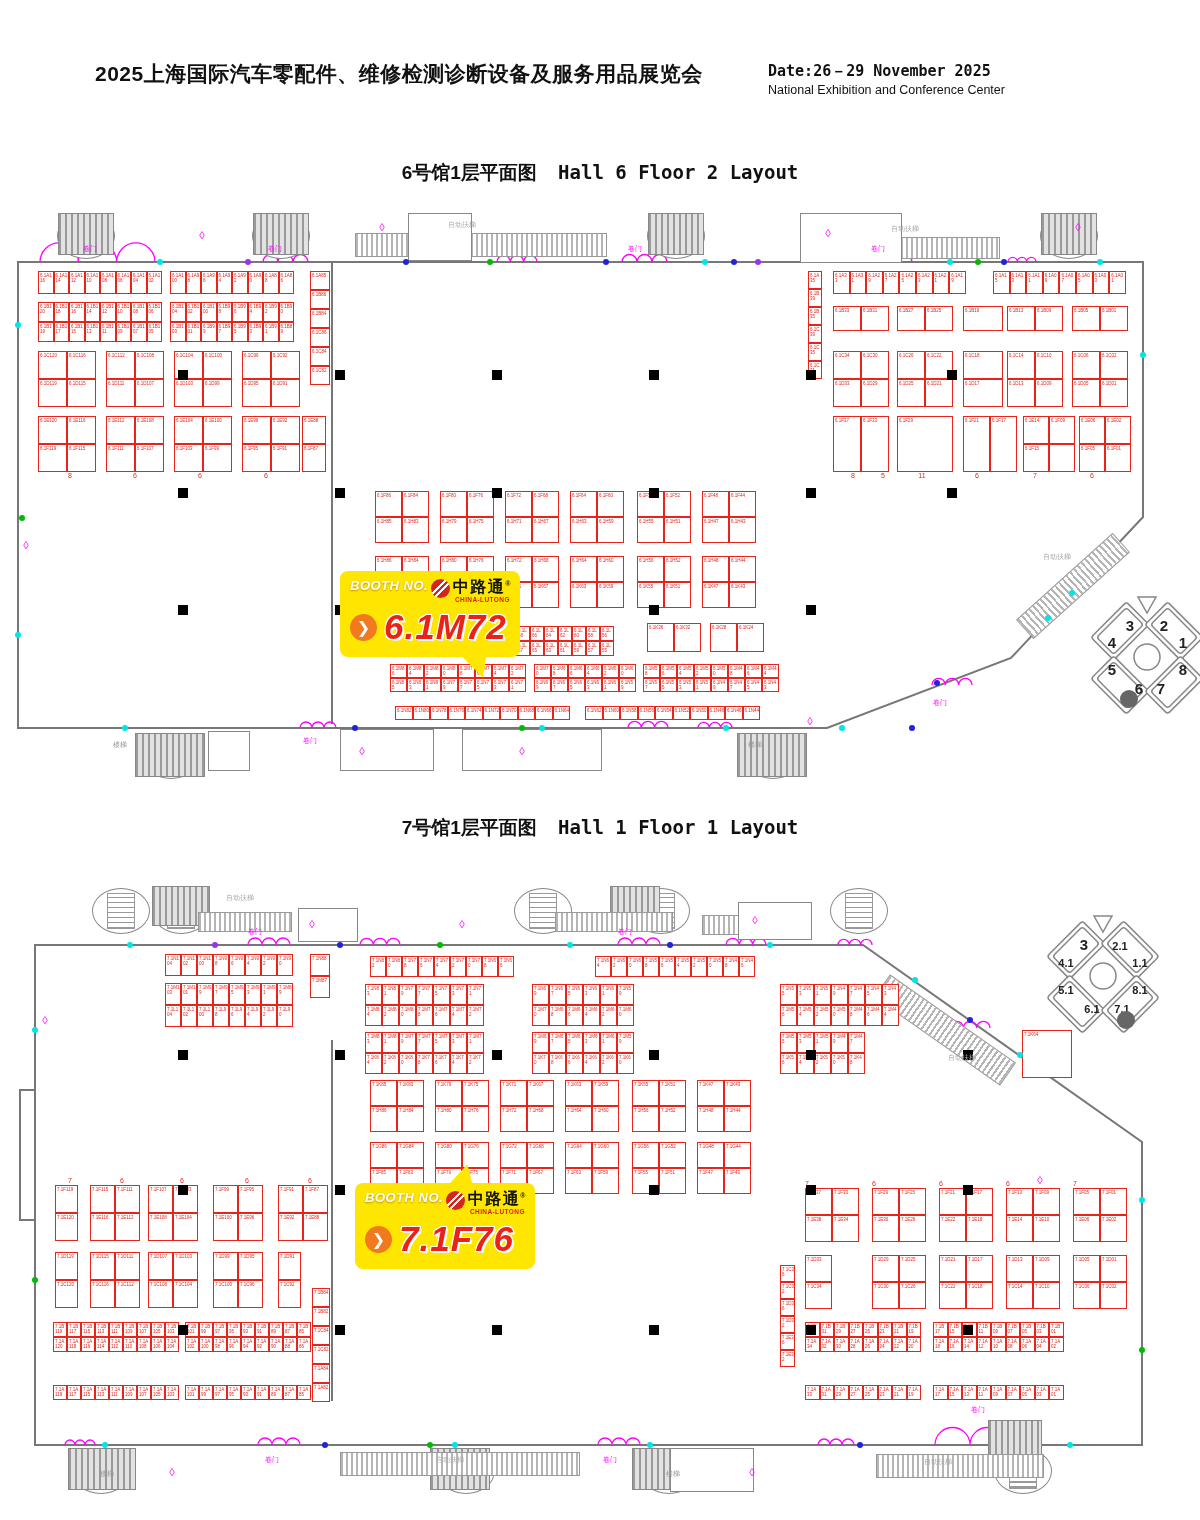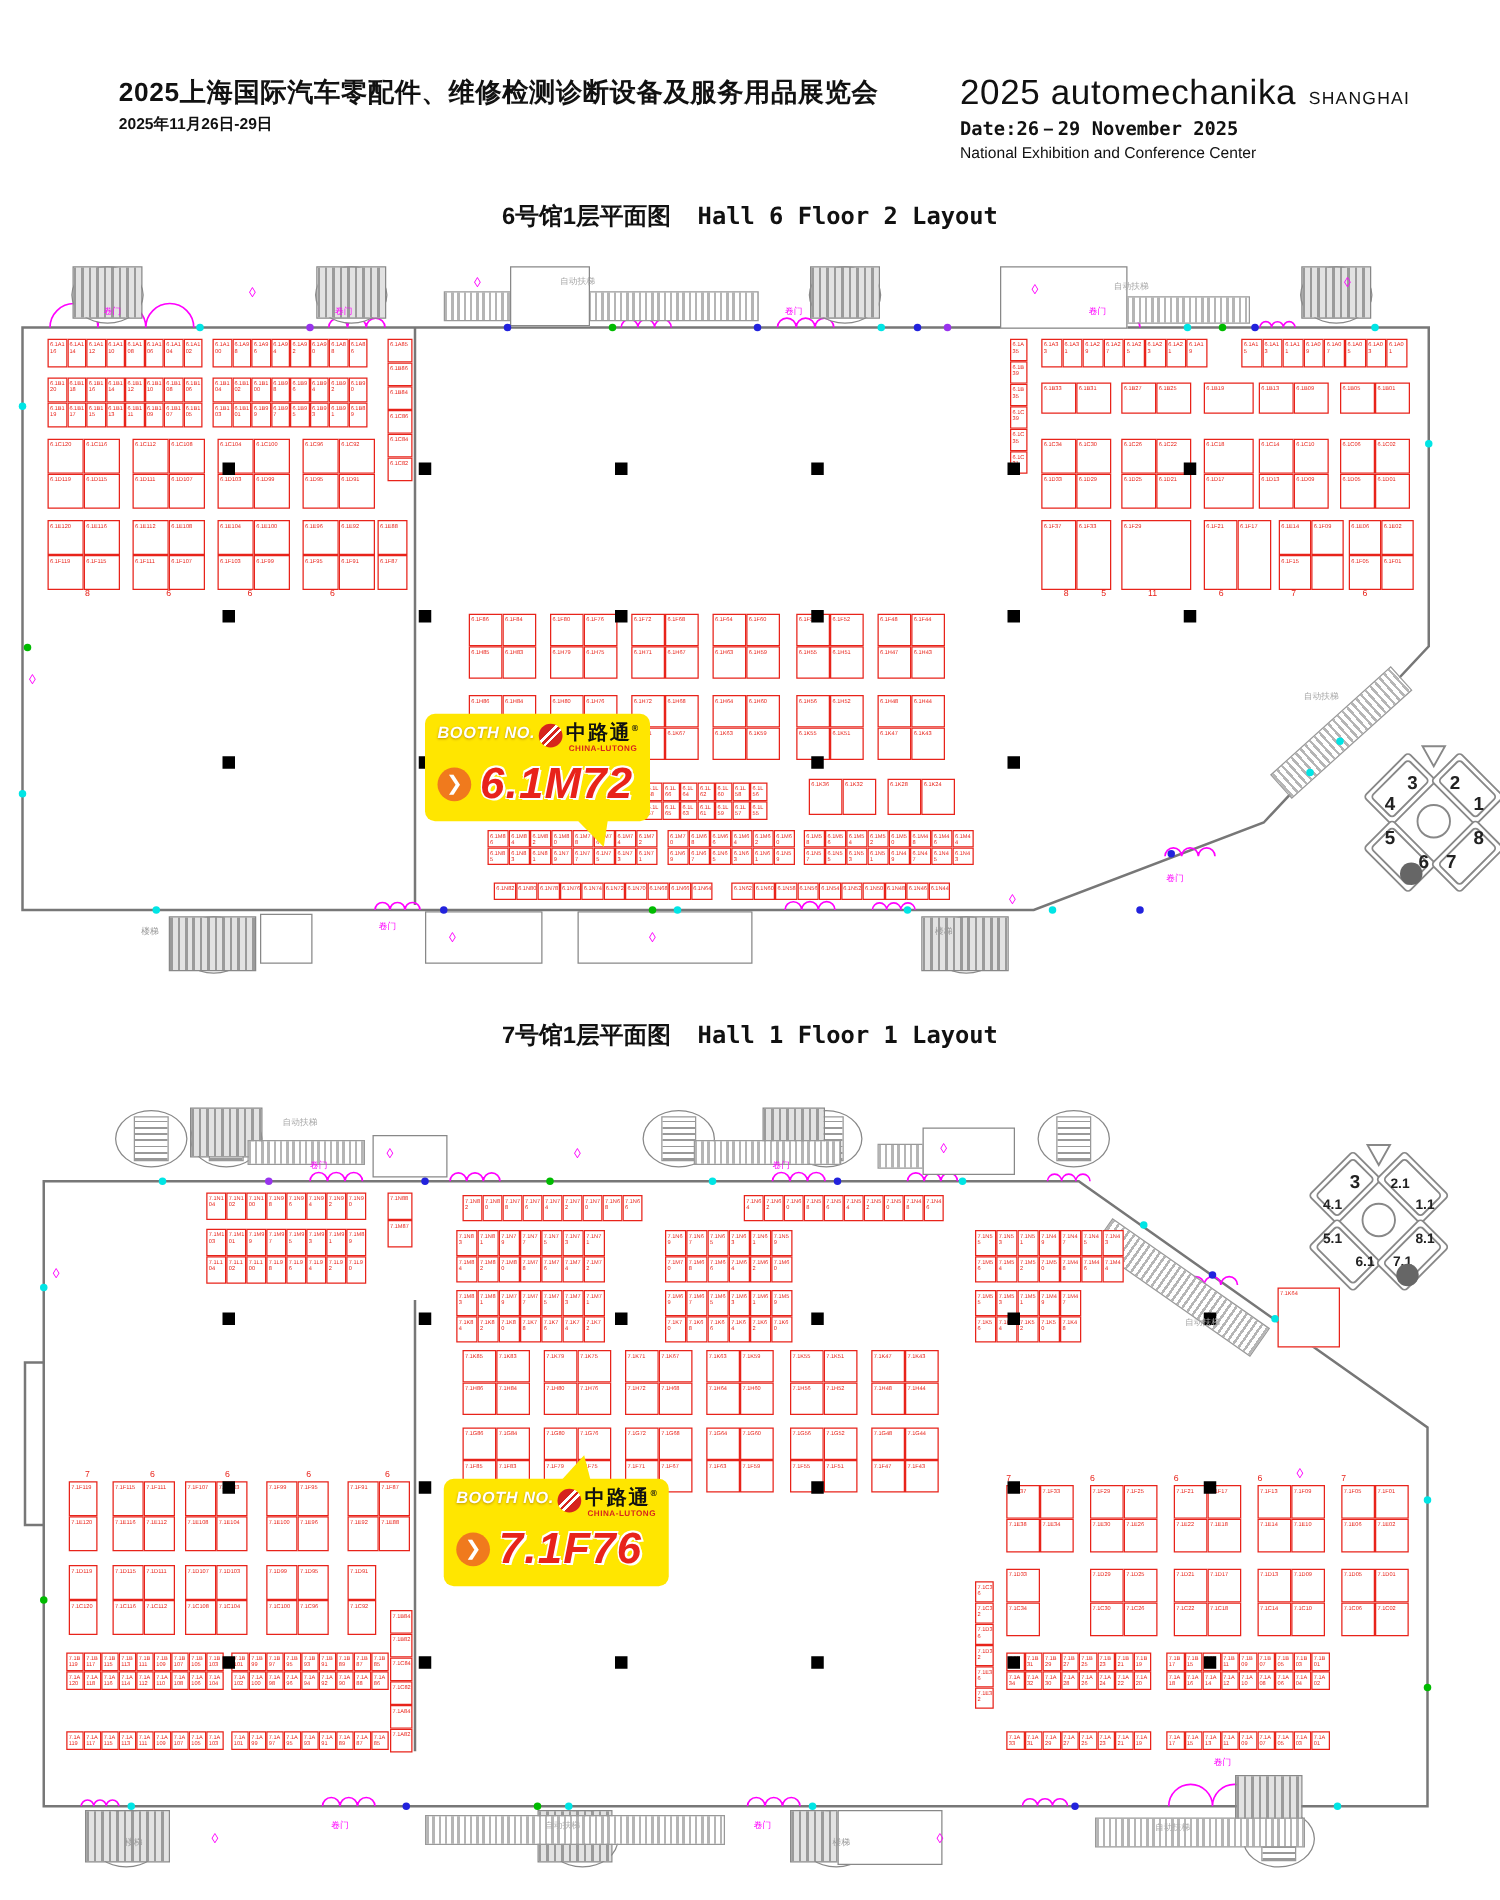--- a/index.html
+++ b/index.html
@@ -62,26 +62,22 @@
   .co-arrow{width:27px;height:27px;border-radius:50%;background:#f07a1d;color:#fff;font-weight:900;
       font-size:16px;display:flex;align-items:center;justify-content:center;flex:none;}
   .co-num{font-weight:900;font-style:italic;font-size:35px;color:#e8231a;letter-spacing:1px;white-space:nowrap;
       text-shadow:-1px -1px 0 #fff,1px -1px 0 #fff,-1px 1px 0 #fff,1px 1px 0 #fff,2px 2px 0 #fff;}
 </style>
 </head>
 <body>
 
 <div class="hdr-cn">
   <div class="t1">2025上海国际汽车零配件、维修检测诊断设备及服务用品展览会</div>
-  <div class="t2">2025年11月26日-29日</div>
 </div>
 <div class="hdr-en">
-  <div>
-    <span class="brand">2025 automechanika</span><span class="brand-sub">SHANGHAI</span>
-  </div>
   <div class="date">Date:26－29 November 2025</div>
   <div class="venue">National Exhibition and Conference Center</div>
 </div>
 
 <div class="hall-title" style="top:160px;">
   <span class="cn">6号馆1层平面图</span>
   <span class="en">Hall 6 Floor 2  Layout</span>
 </div>
 
 <div class="hall-map" id="hall-0" style="left: 10px; top: 205px; width: 1180px; height: 578px;">

